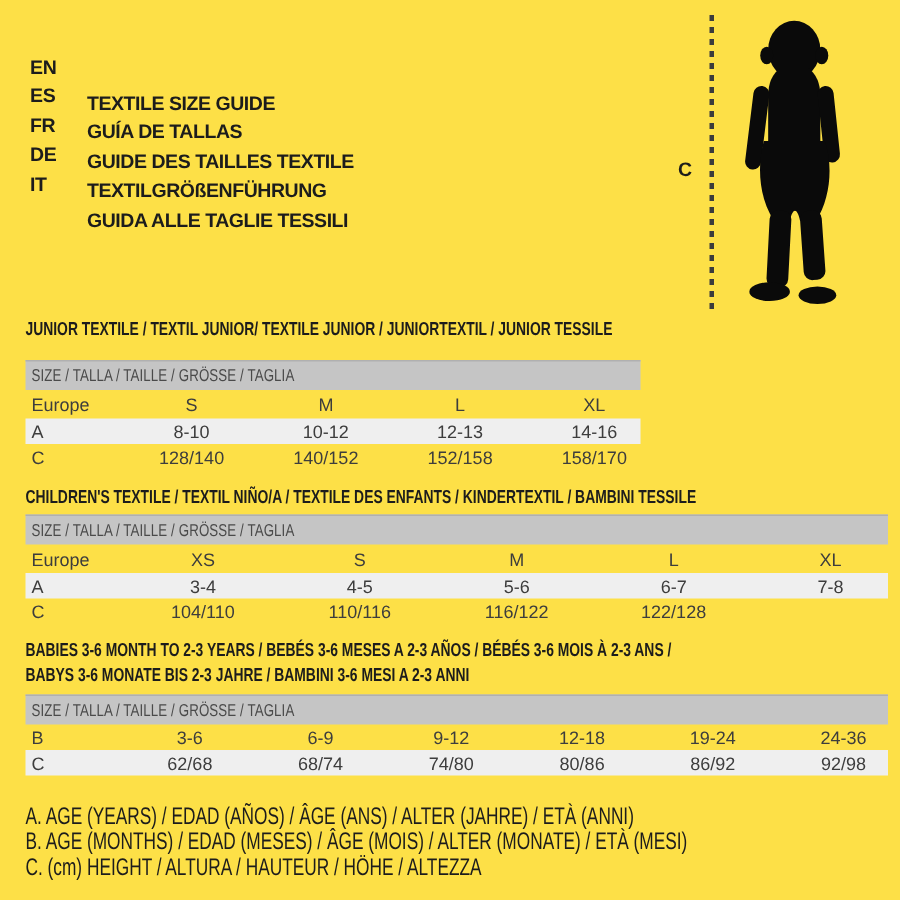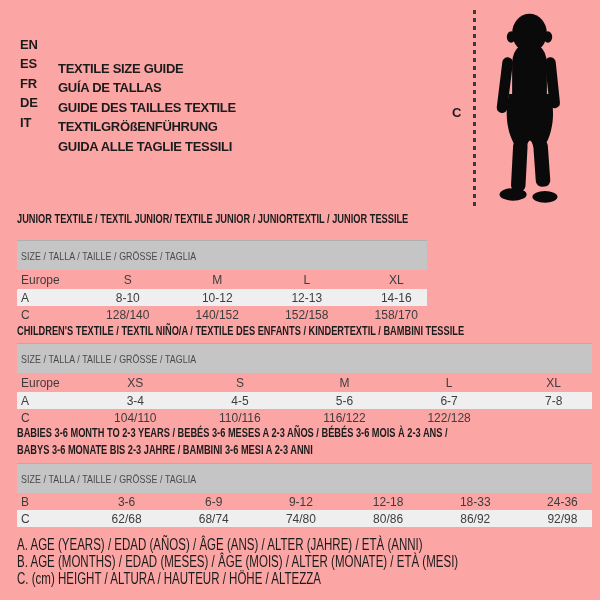--- a/index.html
+++ b/index.html
@@ -1,17 +1,17 @@
 <!DOCTYPE html>
 <html style="--bar-bg: #c5c5c5; --bar-border: #b0b0b0; --bar-text: #4a4a4a; --stripe-bg: #efefef; --table-text: #3d3d3d; --title-color: #1c1c1c; --dot-color: #3c3c3c; --silhouette-color: #0a0a0a;"><head>
 <meta charset="utf-8">
 <style>
   html,body{margin:0;padding:0;background:#fff;}
   .page{
-    position:relative;width:600px;height:600px;background:#fca5a5;overflow:hidden;
+    position:relative;width:600px;height:600px;background:#fde047;overflow:hidden;
     font-family:"Liberation Sans",sans-serif;color:#1c1c1c;
   }
   
   .cond{display:inline-block;white-space:nowrap;transform-origin:0 50%;}
   .sx74{transform:scaleX(0.74);}
   .sx77{transform:scaleX(0.77);}
   .sx72{transform:scaleX(0.72);}
 
   
   .langs{position:absolute;left:20px;top:13px;}
@@ -32,21 +32,21 @@
     position:absolute;left:17px;font-size:12.5px;font-weight:bold;
     color:var(--title-color,#1c1c1c);line-height:14px;
   }
 
   
   .size-table{position:absolute;left:17px;}
   .t-junior{top:240px;width:410px;}
   .t-children{top:343px;width:575px;}
   .t-babies{top:463px;width:575px;}
   .size-bar{
-    height:30px;background:var(--bar-bg,#c5c5c5);border-top:1px solid var(--bar-border,#b0b0b0);
+    height:20px;background:var(--bar-bg,#c5c5c5);border-top:1px solid var(--bar-border,#b0b0b0);
     display:flex;align-items:center;padding-left:4px;box-sizing:border-box;
   }
   .size-bar span{font-size:11.5px;color:var(--bar-text,#4a4a4a);letter-spacing:0.1px;}
   .trow{display:grid;height:17px;align-items:center;gap:28px;}
   .trow.tall{height:19px;}
   .trow.shaded{background:var(--stripe-bg,#efefef);}
   .tcell{font-size:12px;color:var(--table-text,#3d3d3d);overflow:visible;white-space:nowrap;}
   .tcell.label{padding-left:4px;text-align:left;}
   .tcell.val{text-align:center;}
 
@@ -171,21 +171,21 @@
   <div class="size-table t-babies">
     <div class="size-bar">
       <span class="cond sx77">SIZE / TALLA / TAILLE / GRÖSSE / TAGLIA</span>
     </div>
   <div class="trow" style="grid-template-columns: 52px repeat(6, 1fr);">
         <div class="tcell label">B</div>
         <div class="tcell val">3-6</div>
         <div class="tcell val">6-9</div>
         <div class="tcell val">9-12</div>
         <div class="tcell val">12-18</div>
-        <div class="tcell val">18-33</div>
+        <div class="tcell val">19-24</div>
         <div class="tcell val">24-36</div>
       </div>
       <div class="trow shaded" style="grid-template-columns: 52px repeat(6, 1fr);">
         <div class="tcell label">C</div>
         <div class="tcell val">62/68</div>
         <div class="tcell val">68/74</div>
         <div class="tcell val">74/80</div>
         <div class="tcell val">80/86</div>
         <div class="tcell val">86/92</div>
         <div class="tcell val">92/98</div>

